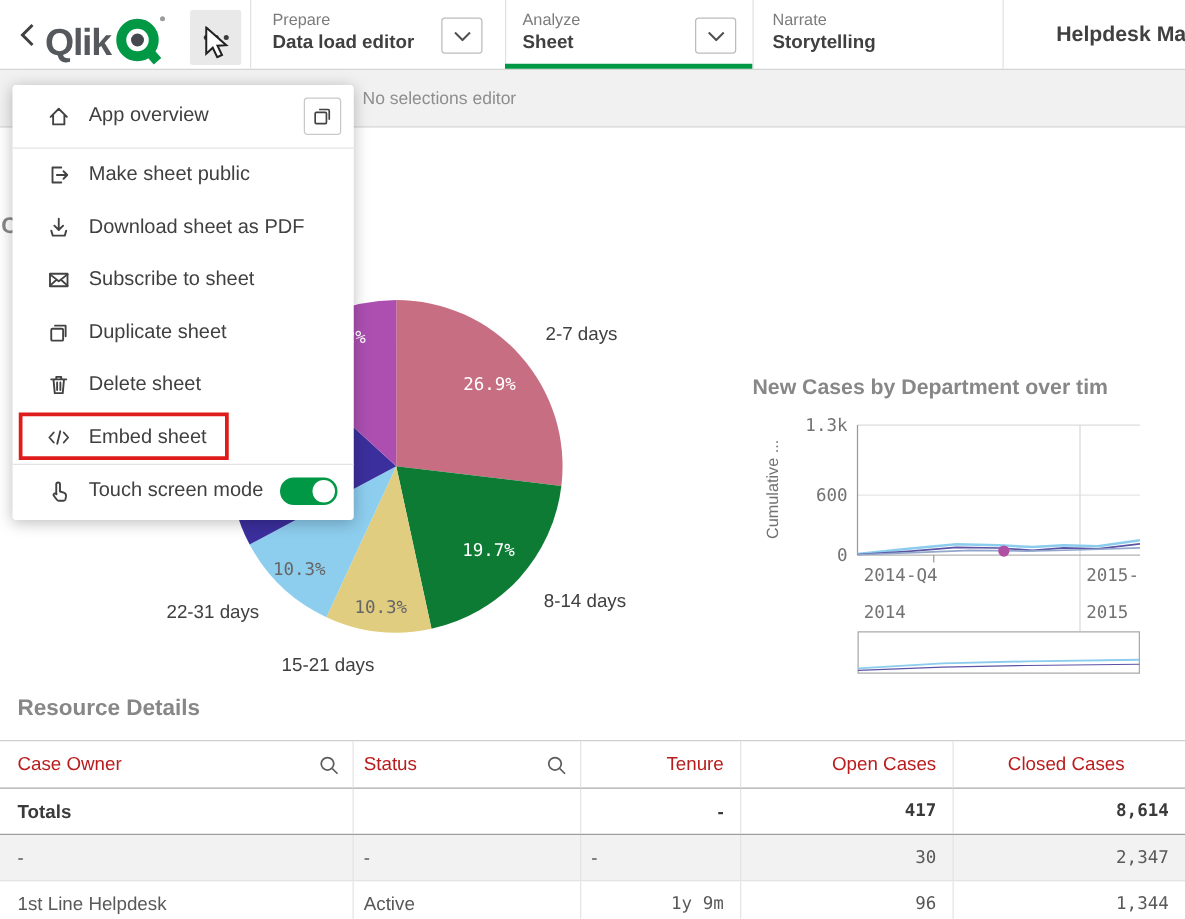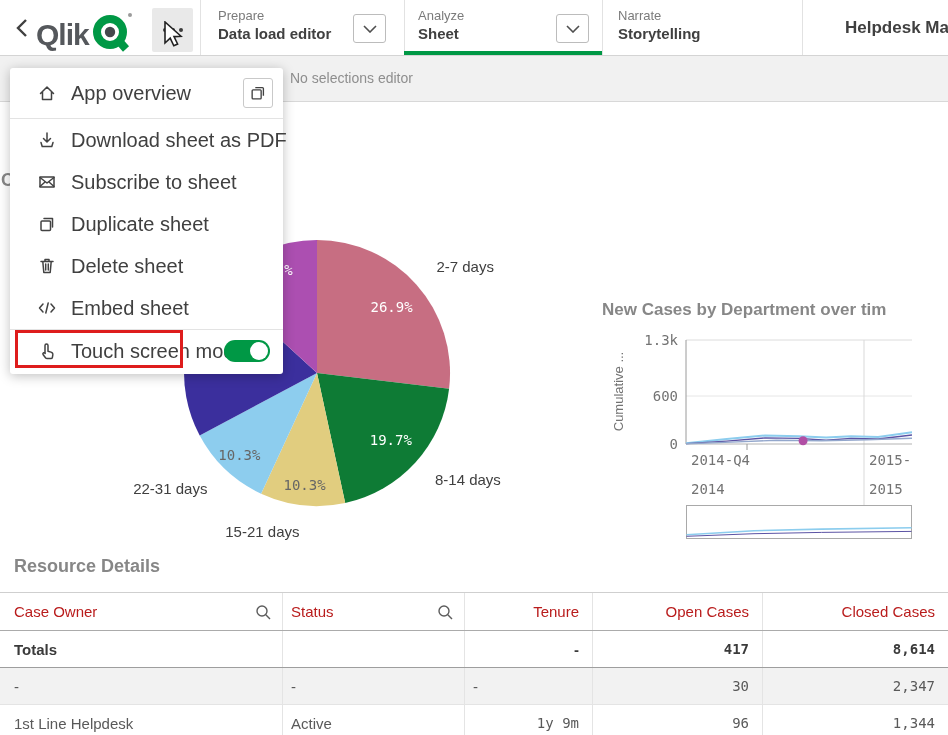--- a/index.html
+++ b/index.html
@@ -67,21 +67,21 @@
   .qcell .num { font-family:"DejaVu Sans Mono", monospace; font-size:14px; }
   .qrow.totals .qcell { font-weight:bold; color:#3a3a3a; }
   .qcell .search-ic { position:absolute; right:10px; top:11px; }
 
   
   .menu { position:absolute; left:10px; top:68px; width:273px; background:#fff; z-index:40;
           border-radius:3px; box-shadow:0 2px 12px rgba(0,0,0,0.25); padding-bottom:2px; }
   .menu-item { position:relative; height:42px; display:flex; align-items:center; cursor:pointer; }
   .menu-item.first { height:50px; }
   .menu-item .mi-icon { position:absolute; left:27px; width:20px; height:20px; }
-  .menu-item .mi-label { position:absolute; left:61px; font-size:20px; color:#404040; white-space:nowrap; }
+  .menu-item .mi-label { position:absolute; left:61px; font-size:16px; color:#404040; white-space:nowrap; }
   .menu-sep { height:1px; background:#e3e3e3; margin:0 0 0 0; }
   .open-btn { position:absolute; right:10px; top:50%; margin-top:-15px; width:30px; height:30px;
               border:1px solid #c9c9c9; border-radius:3px; display:flex; align-items:center; justify-content:center; }
   .toggle { position:absolute; right:13px; top:50%; margin-top:-11px; width:46px; height:22px;
             border-radius:11px; background:#009845; }
   .toggle .knob { position:absolute; right:2px; top:2px; width:18px; height:18px; border-radius:50%;
                   background:#fff; }
   .annotation-box { position:absolute; left:15px; top:330px; width:168px; height:38px;
                     border:3px solid #de1c1c; z-index:45; }
 
@@ -215,21 +215,21 @@
           <circle cx="7" cy="7" r="5" fill="none" stroke="#5c5c5c" stroke-width="1.4"></circle>
           <line x1="10.8" y1="10.8" x2="15" y2="15" stroke="#5c5c5c" stroke-width="1.4"></line>
         </svg>
       </div>
       <div class="qcell hdr right" style="width: 128px;">
         <span>Tenure</span>
       </div>
       <div class="qcell hdr right" style="width: 170px;">
         <span>Open Cases</span>
       </div>
-      <div class="qcell hdr right" style="width: 185px;">
+      <div class="qcell hdr right" style="width: 185px; justify-content: center;">
         <span>Closed Cases</span>
       </div>
     </div>
     <div class="qrow body-row totals">
       <div class="qcell" style="width: 283px;">
         <span class="">Totals</span>
       </div>
       <div class="qcell" style="width: 182px;">
         <span class=""></span>
       </div>
@@ -288,20 +288,26 @@
       <span class="open-btn">
         <svg viewBox="0 0 20 20" width="18" height="18" fill="none" stroke="#424242" stroke-width="1.5" stroke-linejoin="round">
           <rect x="3.5" y="6.5" width="10" height="10" rx="1"></rect>
           <path d="M7,4 H15 a1,1 0 0 1 1,1 V13"></path>
         </svg>
       </span>
     </div>
     <div class="menu-sep"></div>
     <div class="menu-item">
       <svg class="mi-icon" viewBox="0 0 20 20" fill="none" stroke="#424242" stroke-width="1.5" stroke-linejoin="round" stroke-linecap="round">
+        <path d="M12,4 H5 V16 H12 M8.5,10 H16.5 M13.8,7 L16.8,10 L13.8,13"></path>
+      </svg>
+      <span class="mi-label">Make sheet public</span>
+    </div>
+    <div class="menu-item">
+      <svg class="mi-icon" viewBox="0 0 20 20" fill="none" stroke="#424242" stroke-width="1.5" stroke-linejoin="round" stroke-linecap="round">
         <path d="M10,3 V11.5 M6.5,8.5 L10,12 L13.5,8.5 M4,12.5 L5.2,16.5 H14.8 L16,12.5"></path>
       </svg>
       <span class="mi-label">Download sheet as PDF</span>
     </div>
     <div class="menu-item">
       <svg class="mi-icon" viewBox="0 0 20 20" fill="none" stroke="#424242" stroke-width="1.5" stroke-linejoin="round" stroke-linecap="round">
         <rect x="3" y="5" width="14" height="10"></rect>
         <path d="M3,5.5 L10,11 L17,5.5 M3,14.5 L8,10 M17,14.5 L12,10"></path>
       </svg>
       <span class="mi-label">Subscribe to sheet</span>

